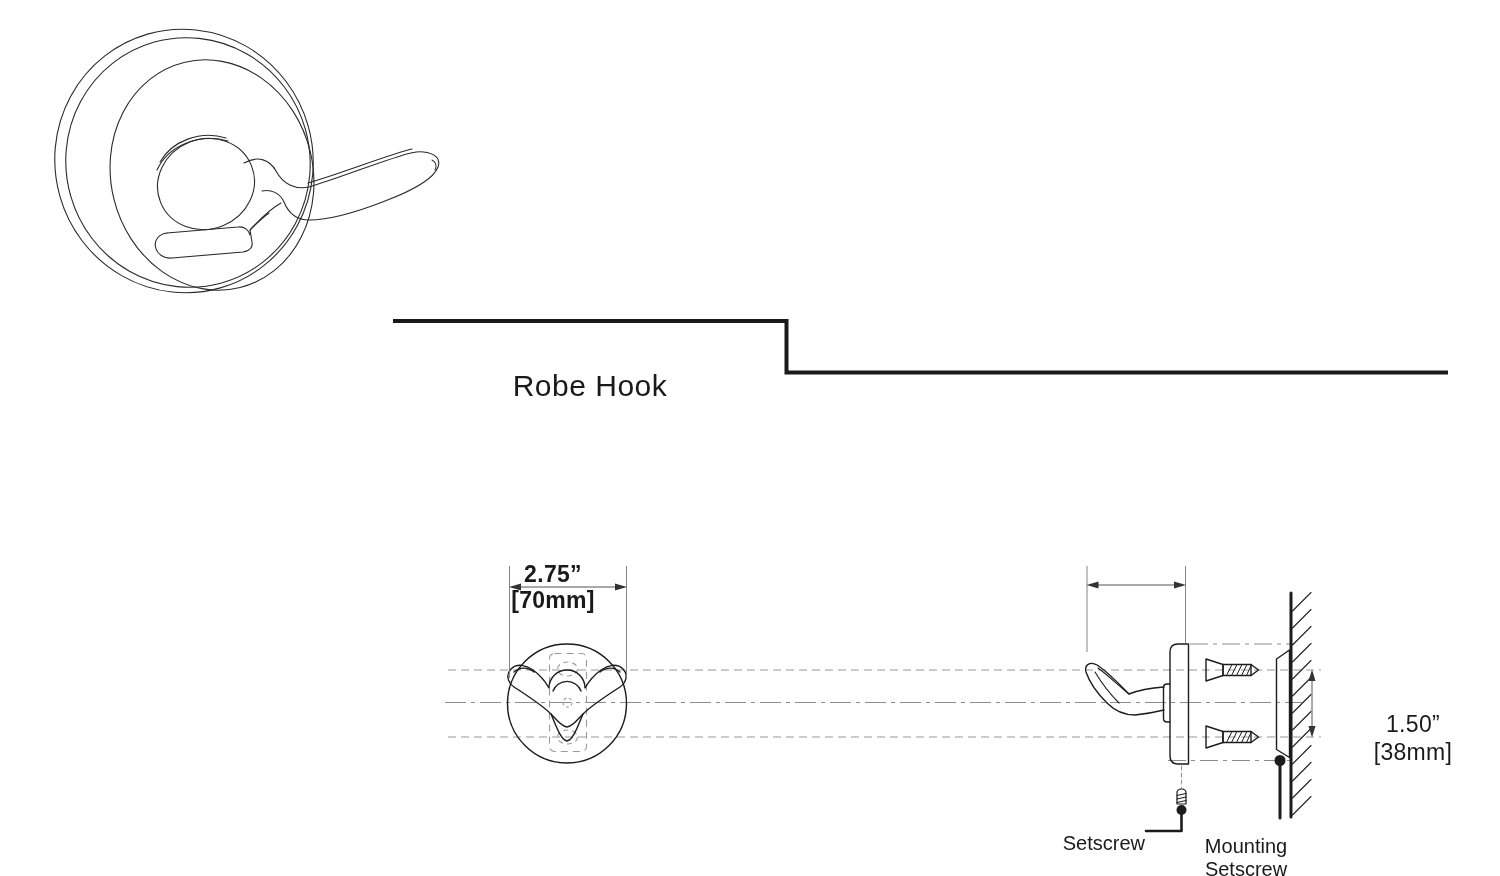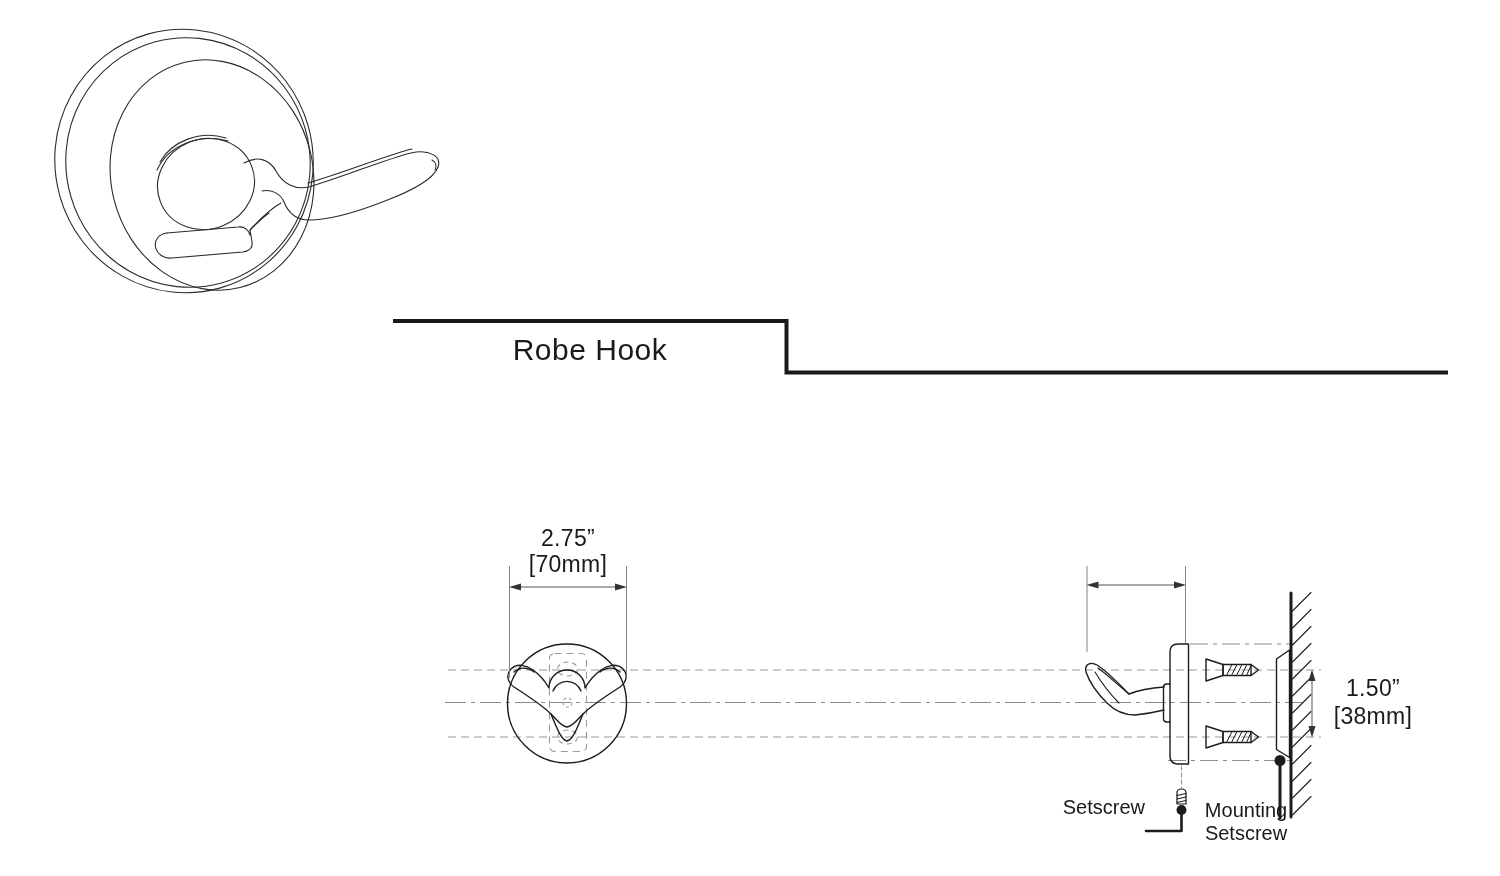--- a/index.html
+++ b/index.html
@@ -5,31 +5,31 @@
   html,body{margin:0;padding:0;background:#ffffff;}
   .canvas{
     position:relative;
     width:1500px;height:876px;
     background:#ffffff;
     font-family:"Liberation Sans", sans-serif;
     color:#1a1a1a;
     overflow:hidden;
   }
   svg{position:absolute;top:0;left:0;}
-  .lbl{position:absolute;color:#1a1a1a;}
+  .lbl{position:absolute;color:#1a1a1a;margin-top:36px;}
   .title{
     left:393px;top:333px;width:394px;
     font-size:30px;text-align:center;letter-spacing:0.5px;
   }
   .dim{
     font-size:23px;line-height:26px;text-align:center;letter-spacing:0.3px;
   }
-  .dim-front{left:468px;top:525px;width:200px;}
+  .dim-front{left:453px;top:525px;width:200px;font-weight:bold;}
   .dim-side{left:1036px;top:525px;width:200px;}
-  .dim-height{left:1328px;top:674px;width:90px;line-height:28px;}
+  .dim-height{left:1368px;top:674px;width:90px;line-height:28px;}
   .callout{font-size:20px;line-height:23px;}
   .callout-setscrew{left:1041px;top:796px;width:104px;text-align:right;}
   .callout-bracket{left:1196px;top:799px;width:100px;text-align:center;}
 </style>
 </head>
 <body>
 
 <div class="canvas">
 
   <svg width="1500" height="876" viewBox="0 0 1500 876">

